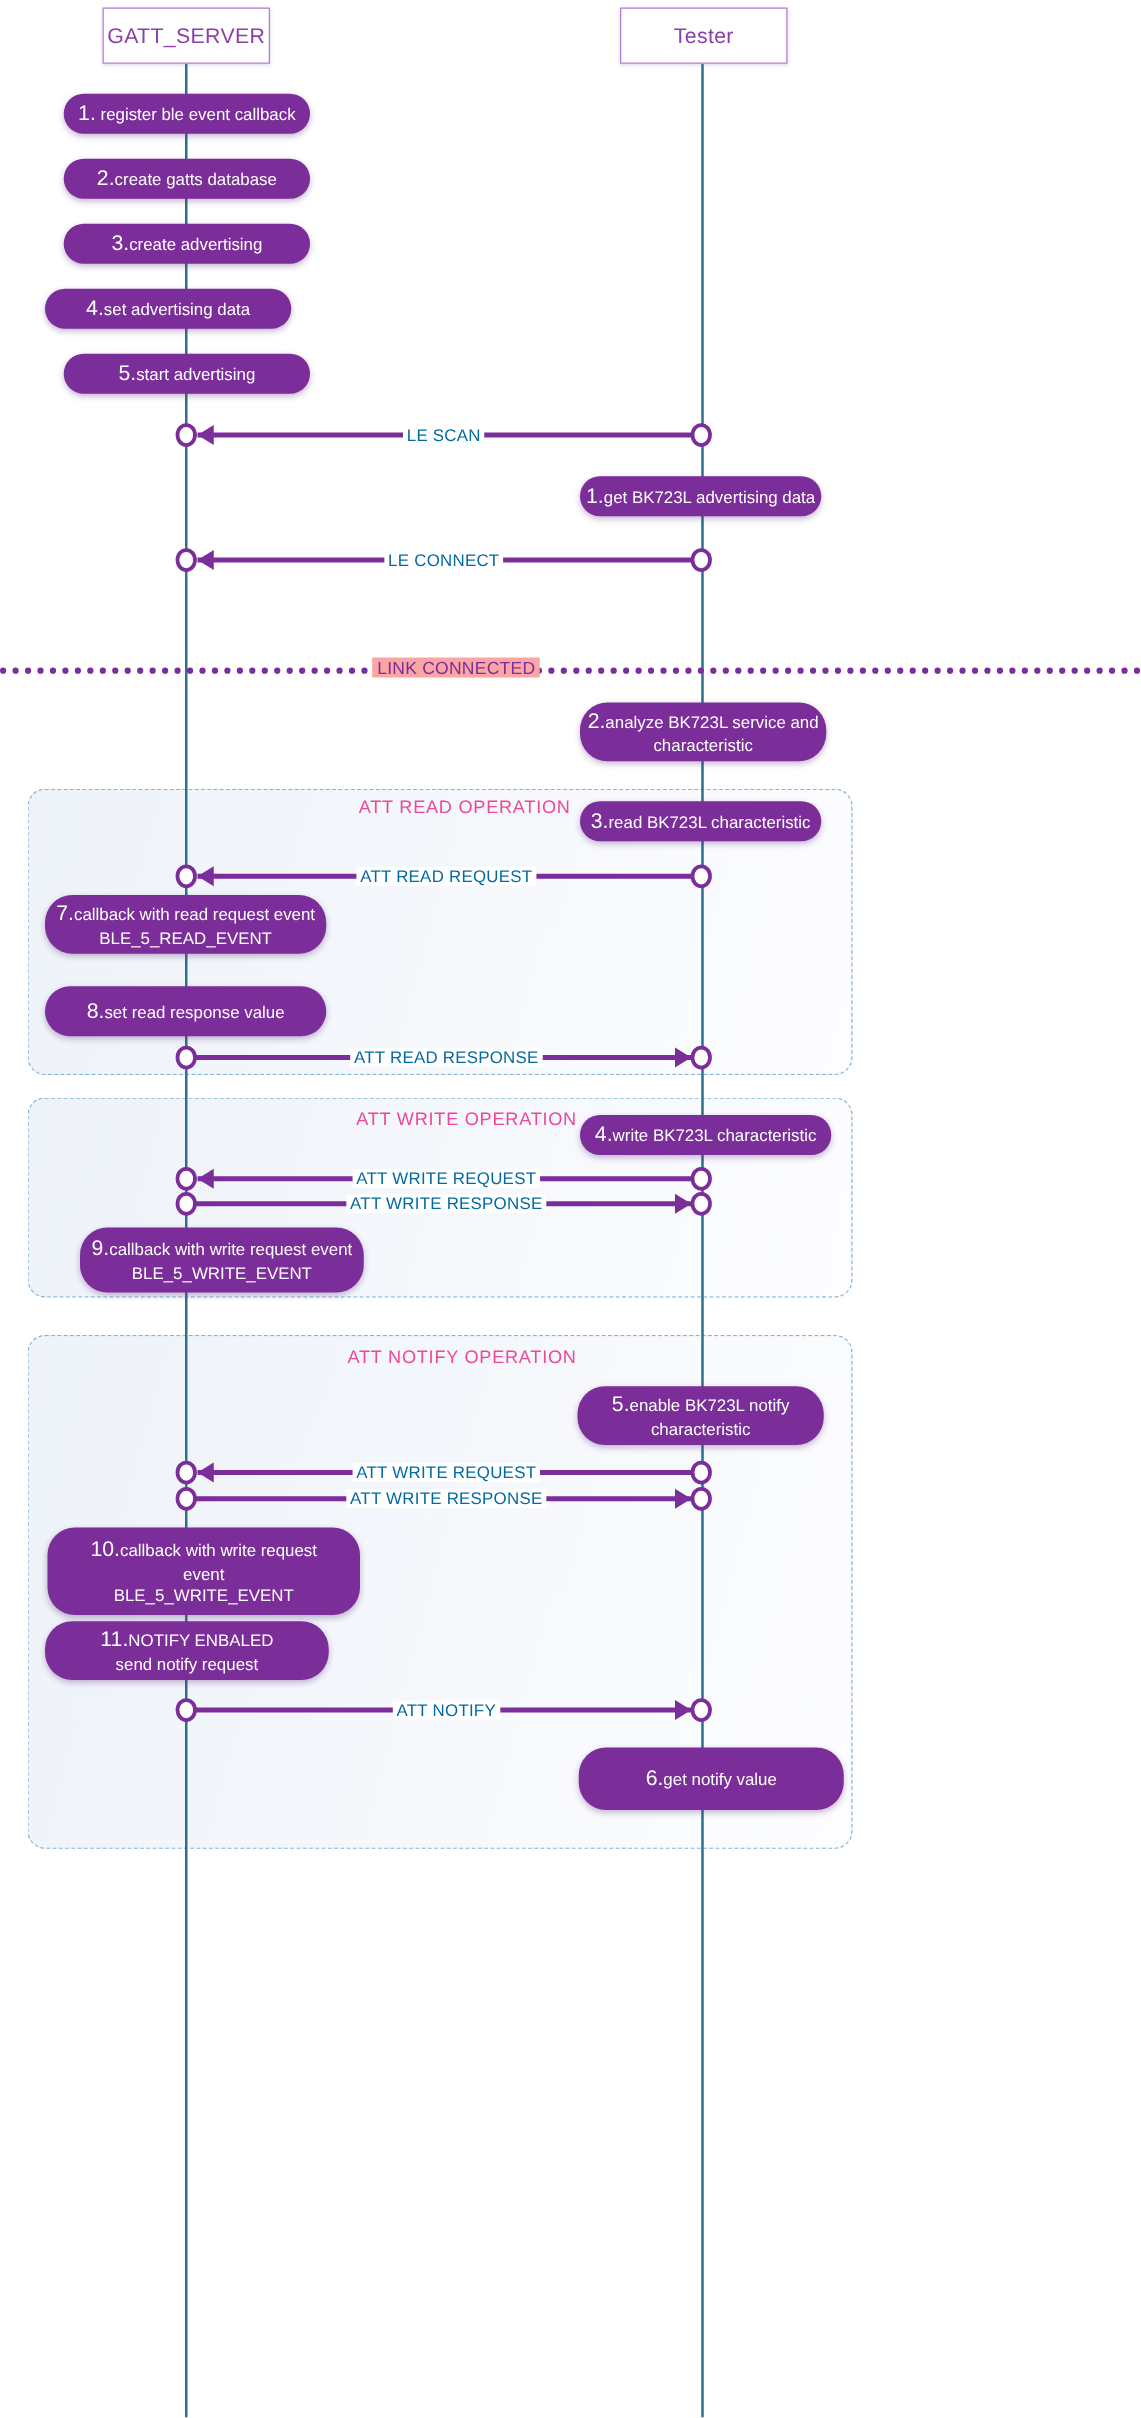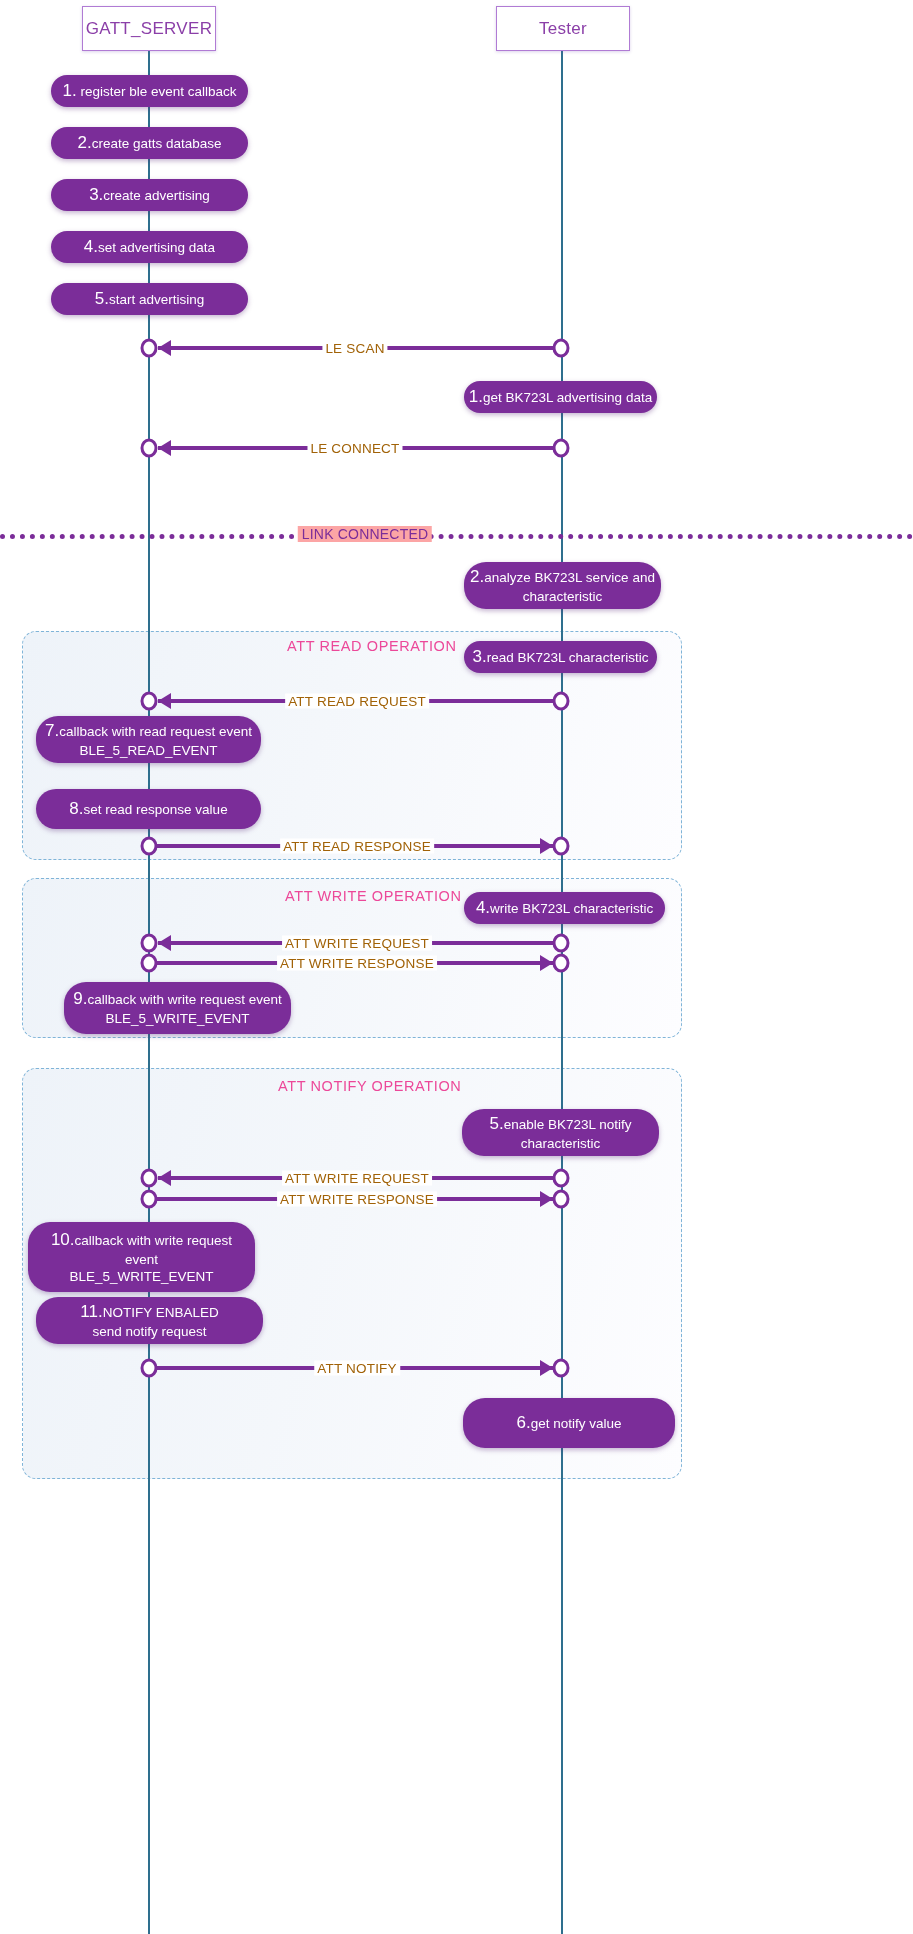--- a/index.html
+++ b/index.html
@@ -83,21 +83,21 @@
 
   
   .msg-line {
     position: absolute;
     height: 4px;
     background: #7b2d99;
     z-index: 3;
   }
   .msg-label {
     position: absolute;
-    color: #a16207;
+    color: #0369a1;
     font-size: 13.5px;
     background: #ffffff;
     padding: 0 3px;
     letter-spacing: .2px;
     white-space: nowrap;
     z-index: 4;
     transform: translate(-50%,-50%);
   }
   .arrow-head {
     position: absolute;
@@ -180,21 +180,21 @@
       <span class="num">2.</span><span>create gatts database</span>
     </span>
   </div>
 
   <div class="pill" style="left:51px; top:179px; width:197px; height:32px;">
     <span class="line1">
       <span class="num">3.</span><span>create advertising</span>
     </span>
   </div>
 
-  <div class="pill" style="left:51px; top:231px; width:197px; height:32px;">
+  <div class="pill" style="left:36px; top:231px; width:197px; height:32px;">
     <span class="line1">
       <span class="num">4.</span><span>set advertising data</span>
     </span>
   </div>
 
   <div class="pill" style="left:51px; top:283px; width:197px; height:32px;">
     <span class="line1">
       <span class="num">5.</span><span>start advertising</span>
     </span>
   </div>
@@ -213,21 +213,21 @@
     </span>
   </div>
 
   <div class="pill" style="left:36px; top:982px; width:227px; height:52px;margin-left:28px;">
     <span class="line1">
       <span class="num">9.</span><span>callback with write request event</span>
     </span>
     <span class="line2">BLE_5_WRITE_EVENT</span>
   </div>
 
-  <div class="pill wrap" style="left:28px; top:1222px; width:227px; height:70px;">
+  <div class="pill wrap" style="left:38px; top:1222px; width:250px; height:70px;">
     <span class="line1">
       <span class="num">10.</span><span>callback with write request</span>
     </span>
     <span class="line2">event</span>
     <span class="line2">BLE_5_WRITE_EVENT</span>
   </div>
 
   <div class="pill" style="left:36px; top:1297px; width:227px; height:47px;">
     <span class="line1">
       <span class="num">11.</span><span>NOTIFY ENBALED</span>

